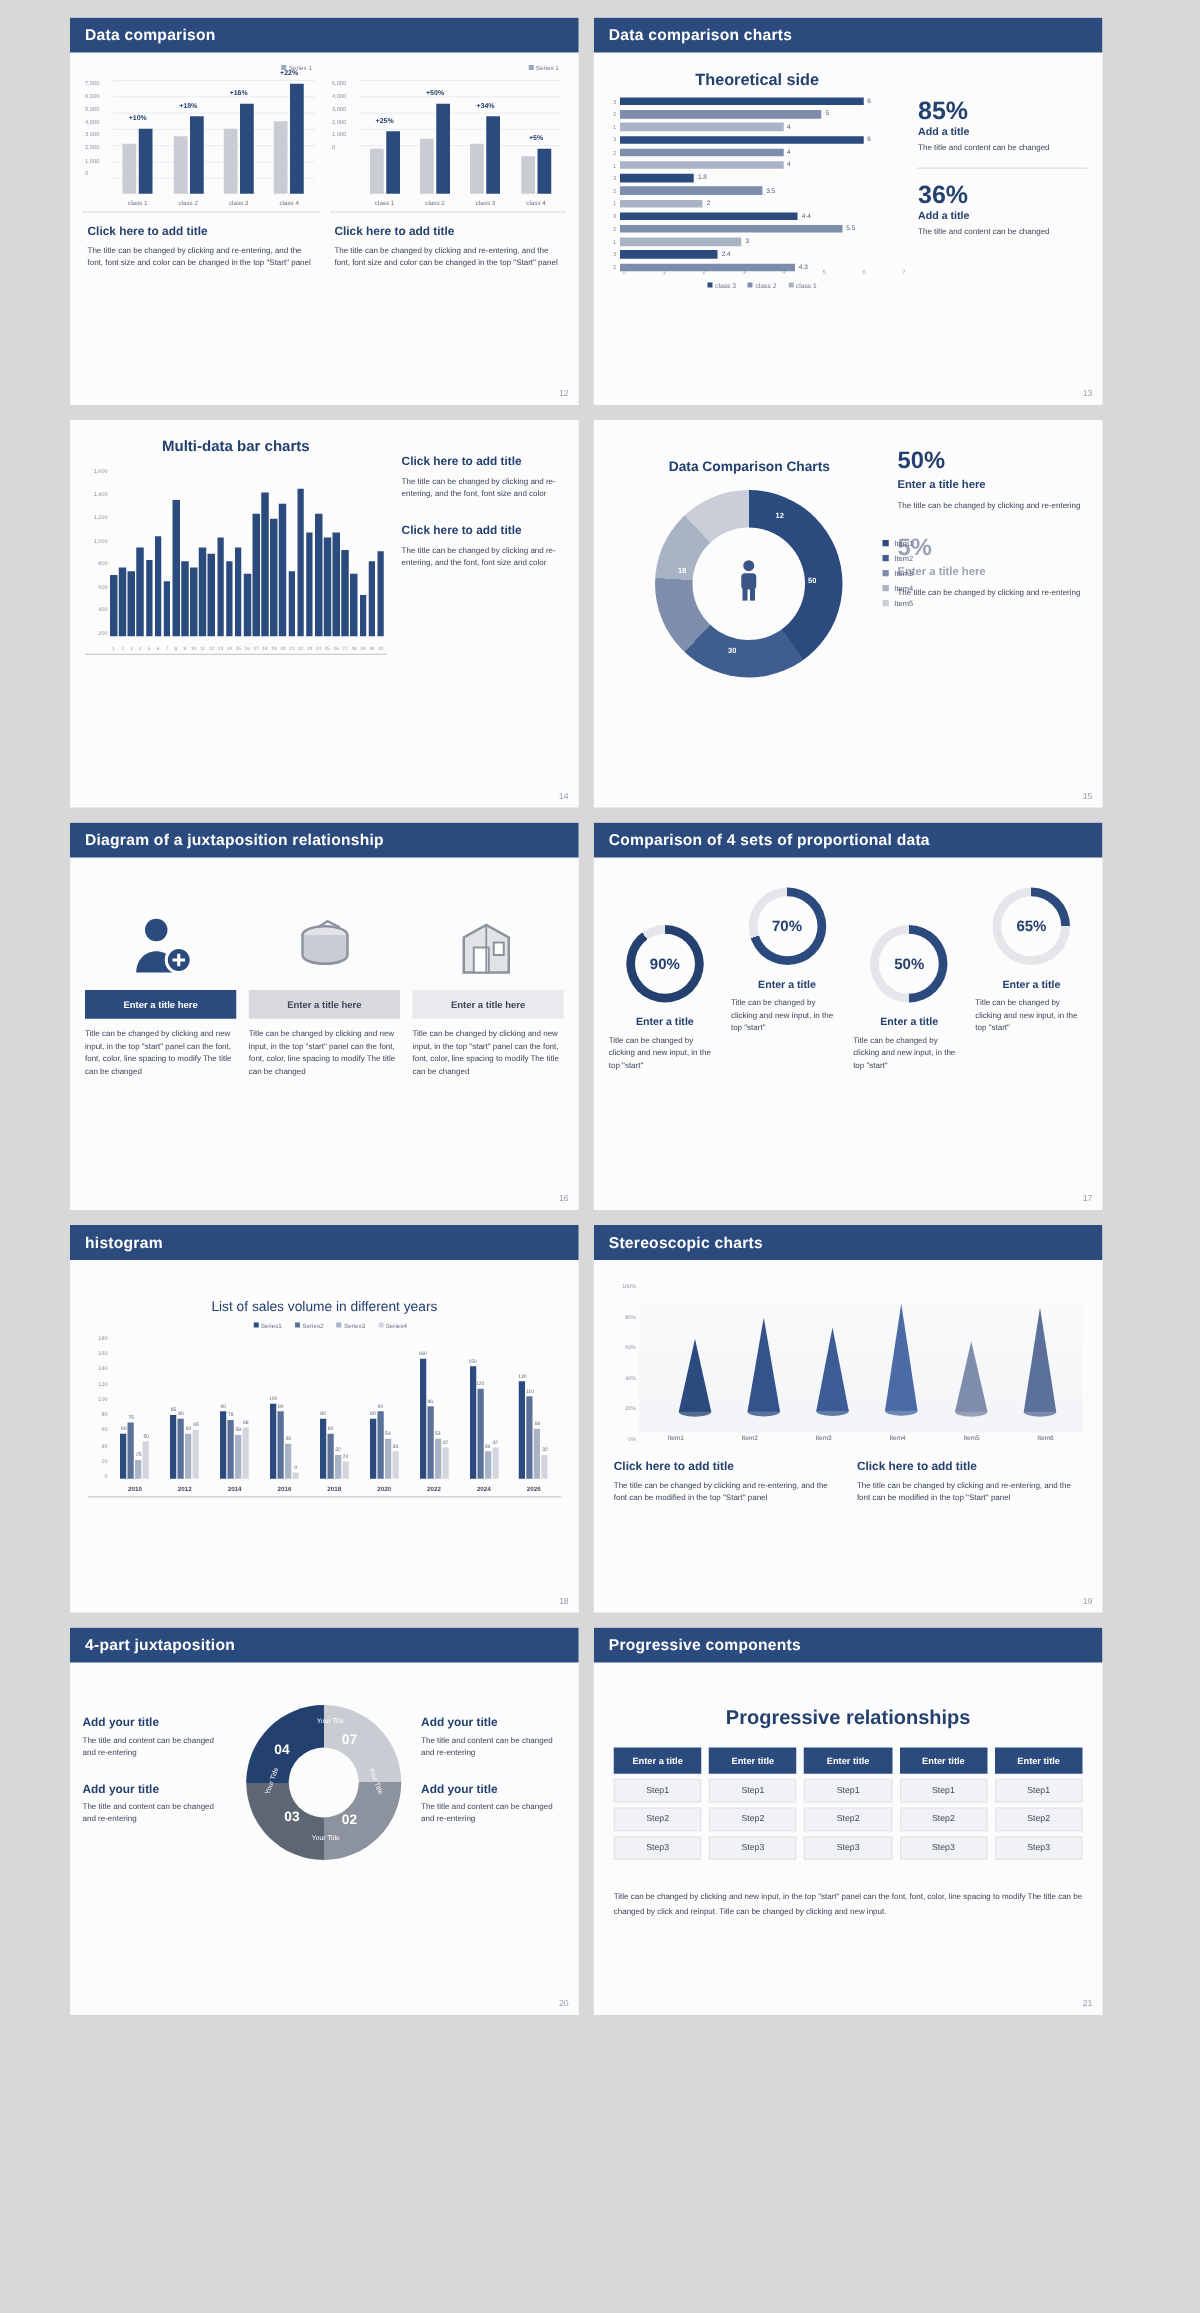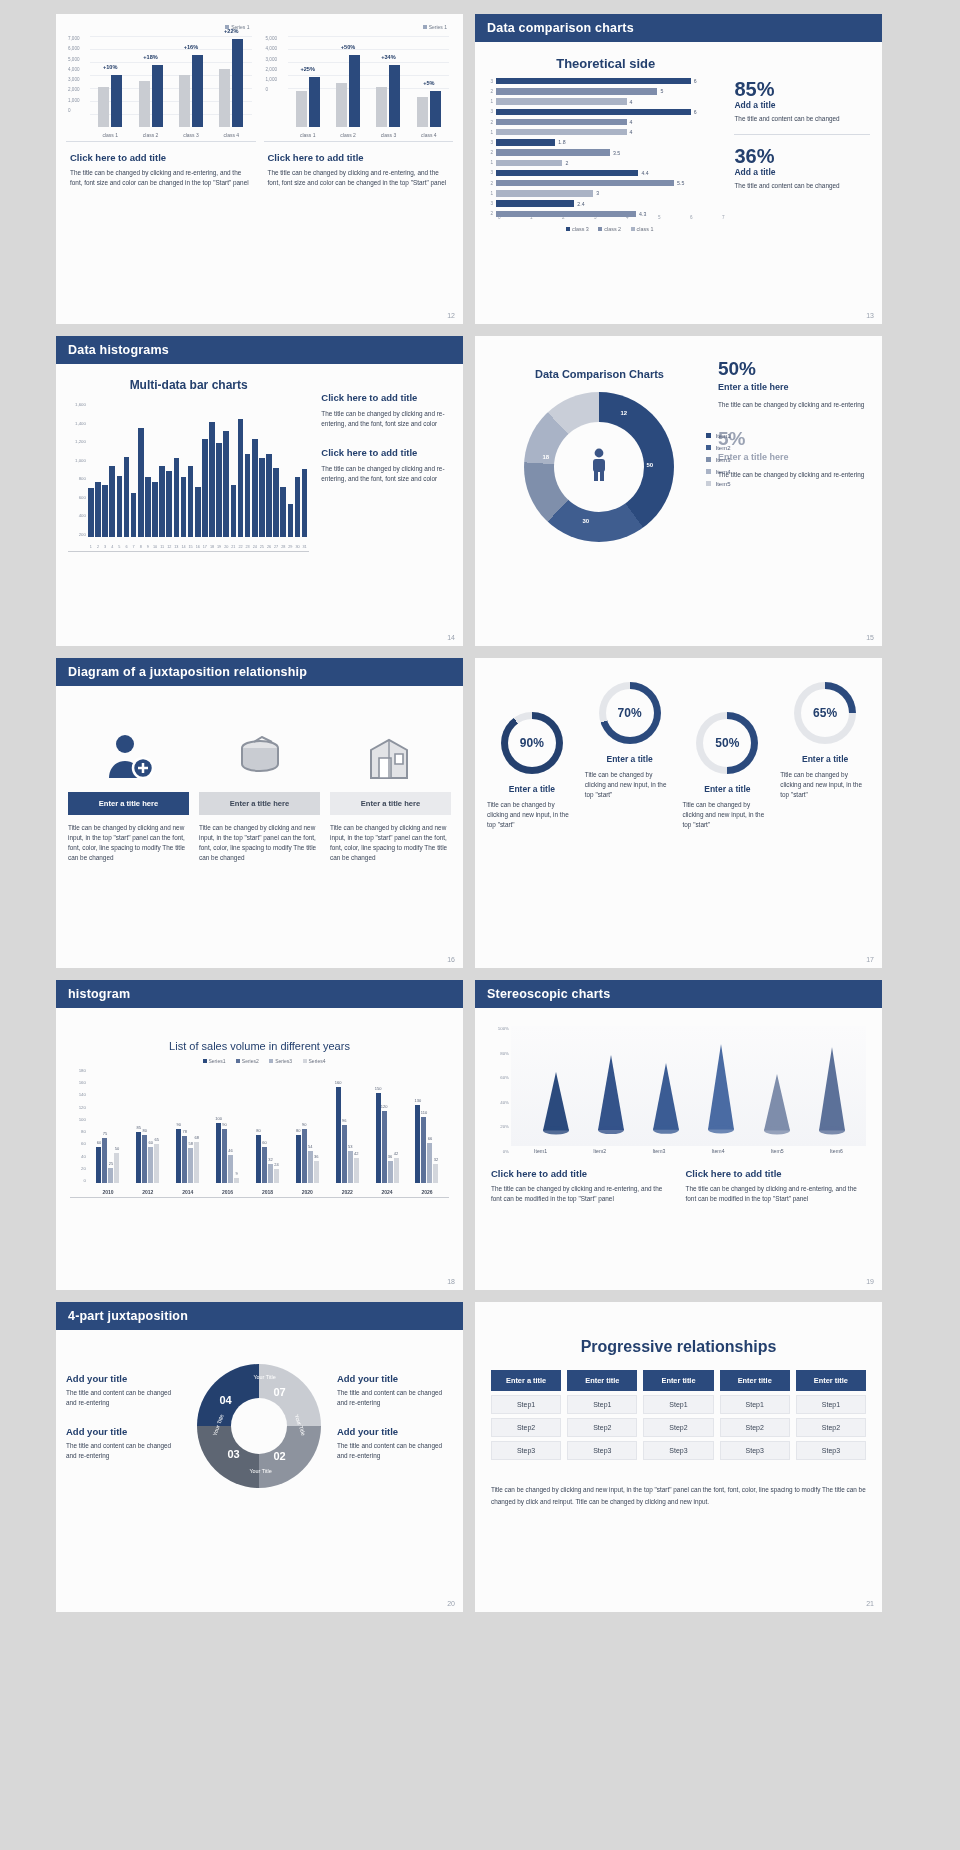--- a/index.html
+++ b/index.html
@@ -151,20 +151,21 @@
   .pcol { flex:1; }
   .phead { background:#2b4a7d; color:#fff; font-size:7.4px; font-weight:bold; text-align:center; padding:6px 2px; }
   .pcell { background:#f1f2f5; color:#3c4758; font-size:7px; text-align:center; padding:5px 2px; margin-top:4px; border:1px solid #e3e5ea; }
 </style>
 </head>
 <body>
 
 <div class="grid">
 
   <div class="slide">
+    <div class="bar">Data comparison</div>
     <div class="s12wrap">
 
       <div class="s12col">
         <div class="s12chart">
           <div class="legend"><i></i><span>Series 1</span></div>
           <div class="axisnums">
             <div>7,000</div>
             <div>6,000</div>
             <div>5,000</div>
             <div>4,000</div>
@@ -378,21 +379,20 @@
           <div class="bigpct">36%</div>
           <div class="ttl" style="font-size:8.5px">Add a title</div>
           <div class="small" style="margin-top:4px">The title and content can be changed</div>
         </div>
       </div>
     </div>
     <div class="pageno">13</div>
   </div>
 
   <div class="slide">
-    <div class="bar">Data histograms</div>
     <div class="s14body">
       <div class="s14left">
         <div class="center" style="font-size:12px;font-weight:bold;color:#24406e">Multi-data bar charts</div>
         <div class="histwrap">
           <div class="histy">
             <span>1,600</span>
             <span>1,400</span>
             <span>1,200</span>
             <span>1,000</span>
             <span>800</span>
@@ -557,20 +557,21 @@
         </div>
         <div class="s16btn l">Enter a title here</div>
         <div class="small">Title can be changed by clicking and new input, in the top "start" panel can the font, font, color, line spacing to modify The title can be changed</div>
       </div>
 
     </div>
     <div class="pageno">16</div>
   </div>
 
   <div class="slide">
+    <div class="bar">Comparison of 4 sets of proportional data</div>
     <div class="s17body">
       <div class="s17col" style="padding-top:30px">
         <div class="ring r90">
             <span>90%</span>
           </div>
         <div class="ttl center" style="margin-top:10px;font-size:8.5px">Enter a title</div>
         <div class="small" style="margin-top:6px;padding:0 4px">Title can be changed by clicking and new input, in the top "start"</div>
       </div>
       <div class="s17col">
         <div class="ring r70">
@@ -858,20 +859,21 @@
         <div class="s20blk">
           <div class="ttl">Add your title</div>
           <div class="small" style="margin-top:4px">The title and content can be changed and re-entering</div>
         </div>
       </div>
     </div>
     <div class="pageno">20</div>
   </div>
 
   <div class="slide">
+    <div class="bar">Progressive components</div>
     <div class="s21body">
       <div class="center" style="font-size:16px;font-weight:bold;color:#24406e;margin-top:22px">Progressive relationships</div>
       <div class="ptable" id="ptable">
           <div class="pcol">
             <div class="phead">Enter a title</div>
             <div class="pcell">Step1</div>
             <div class="pcell">Step2</div>
             <div class="pcell">Step3</div>
           </div>
           <div class="pcol">

